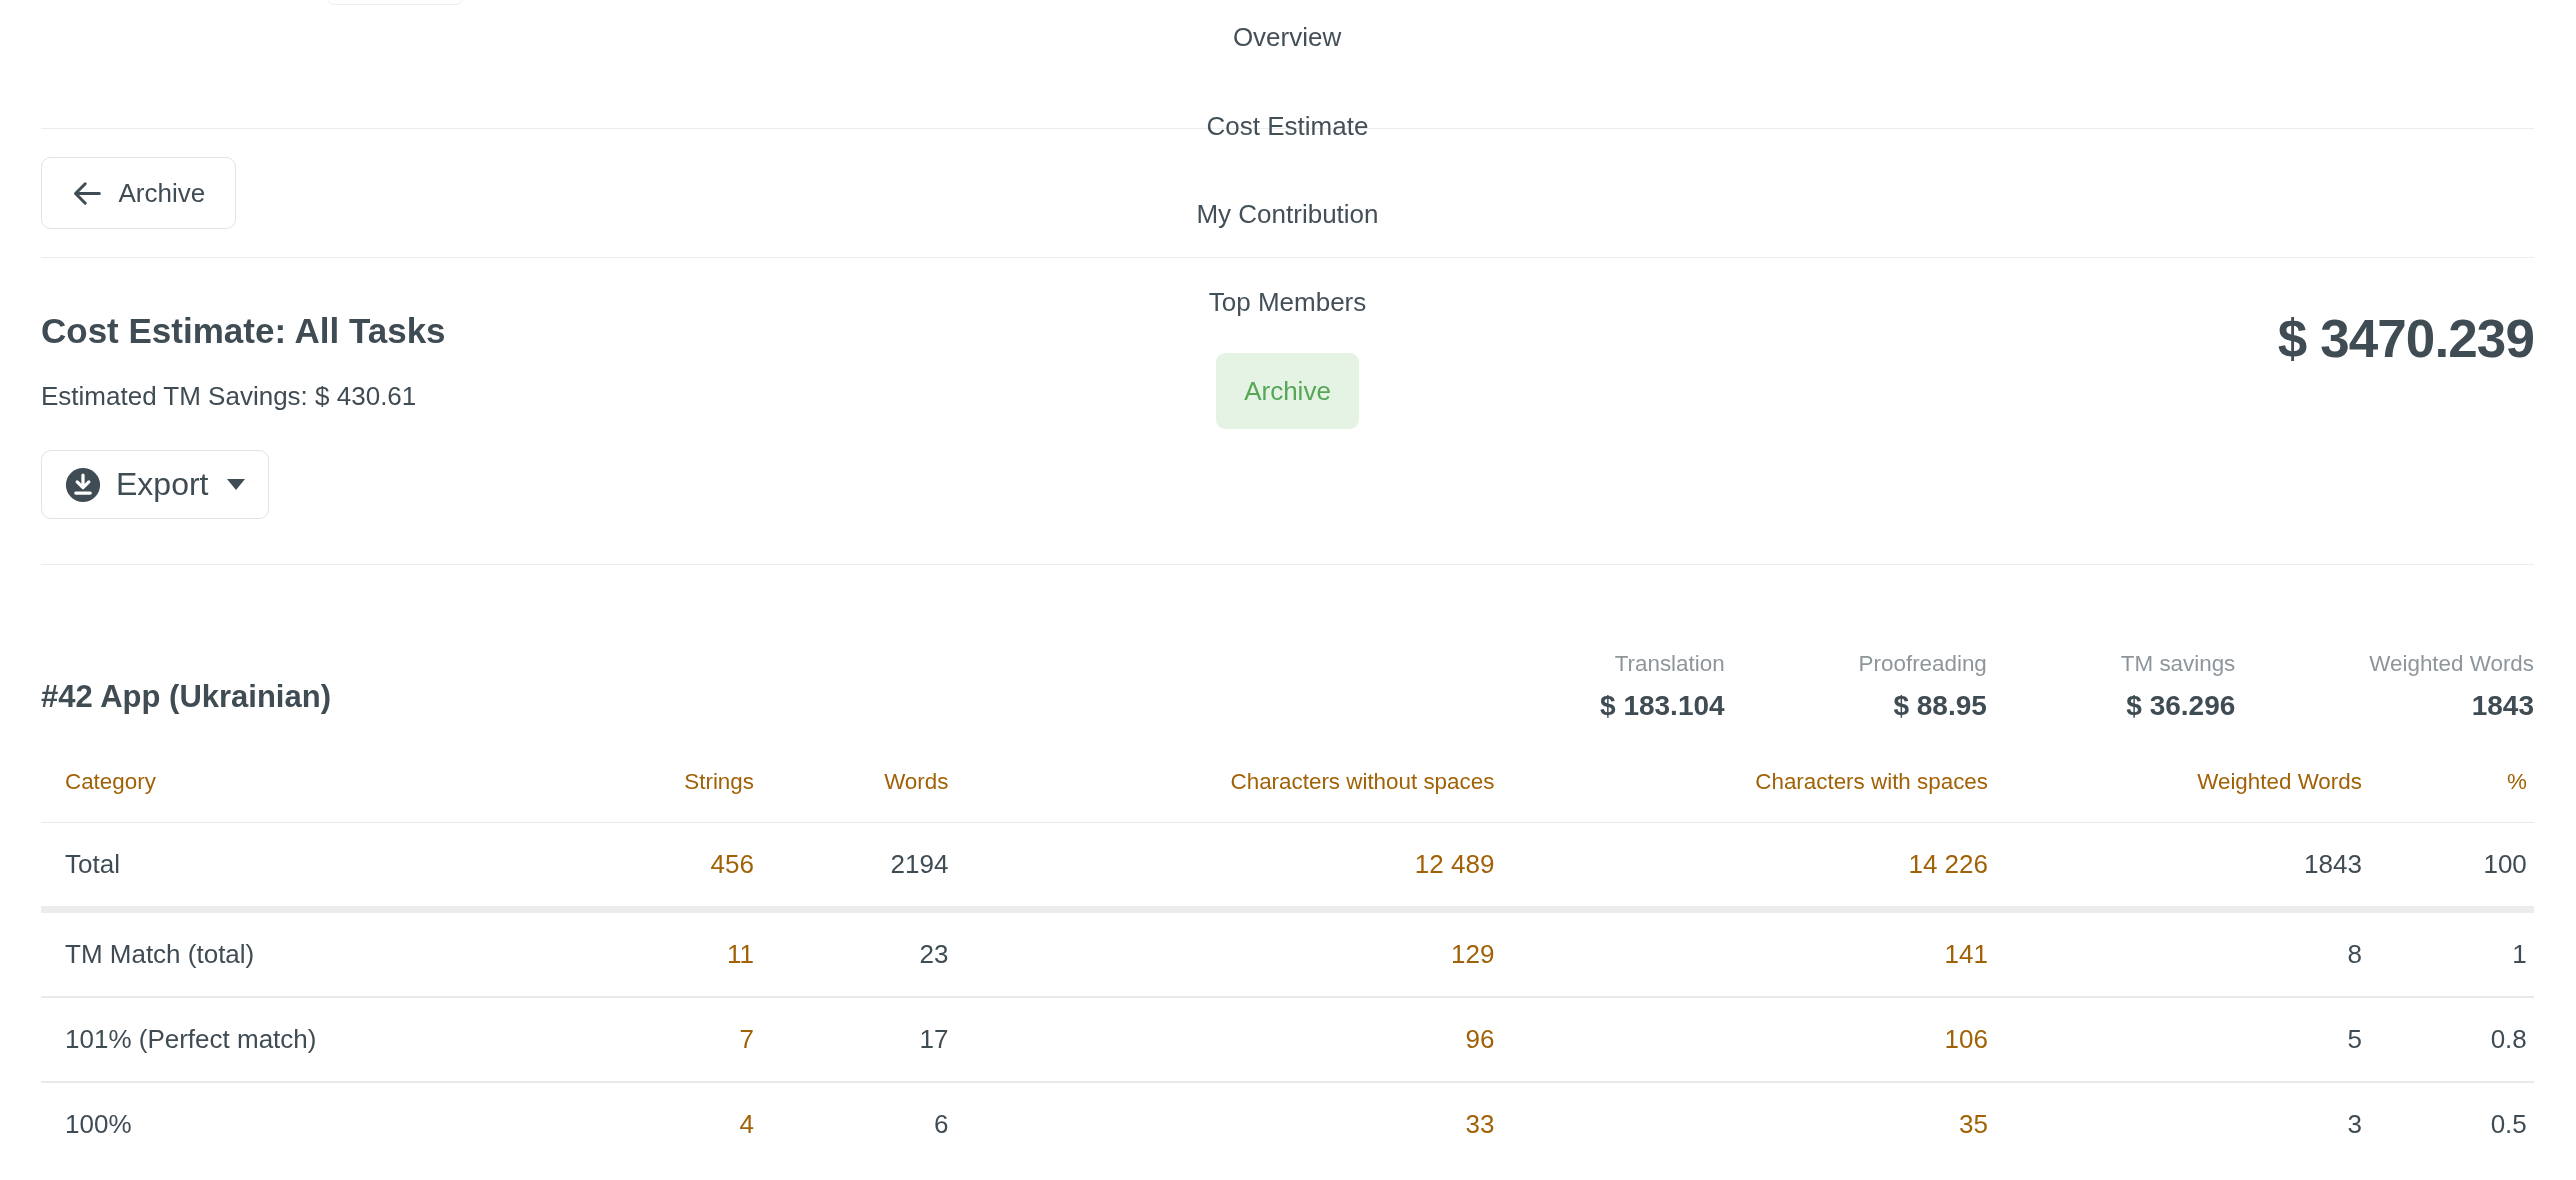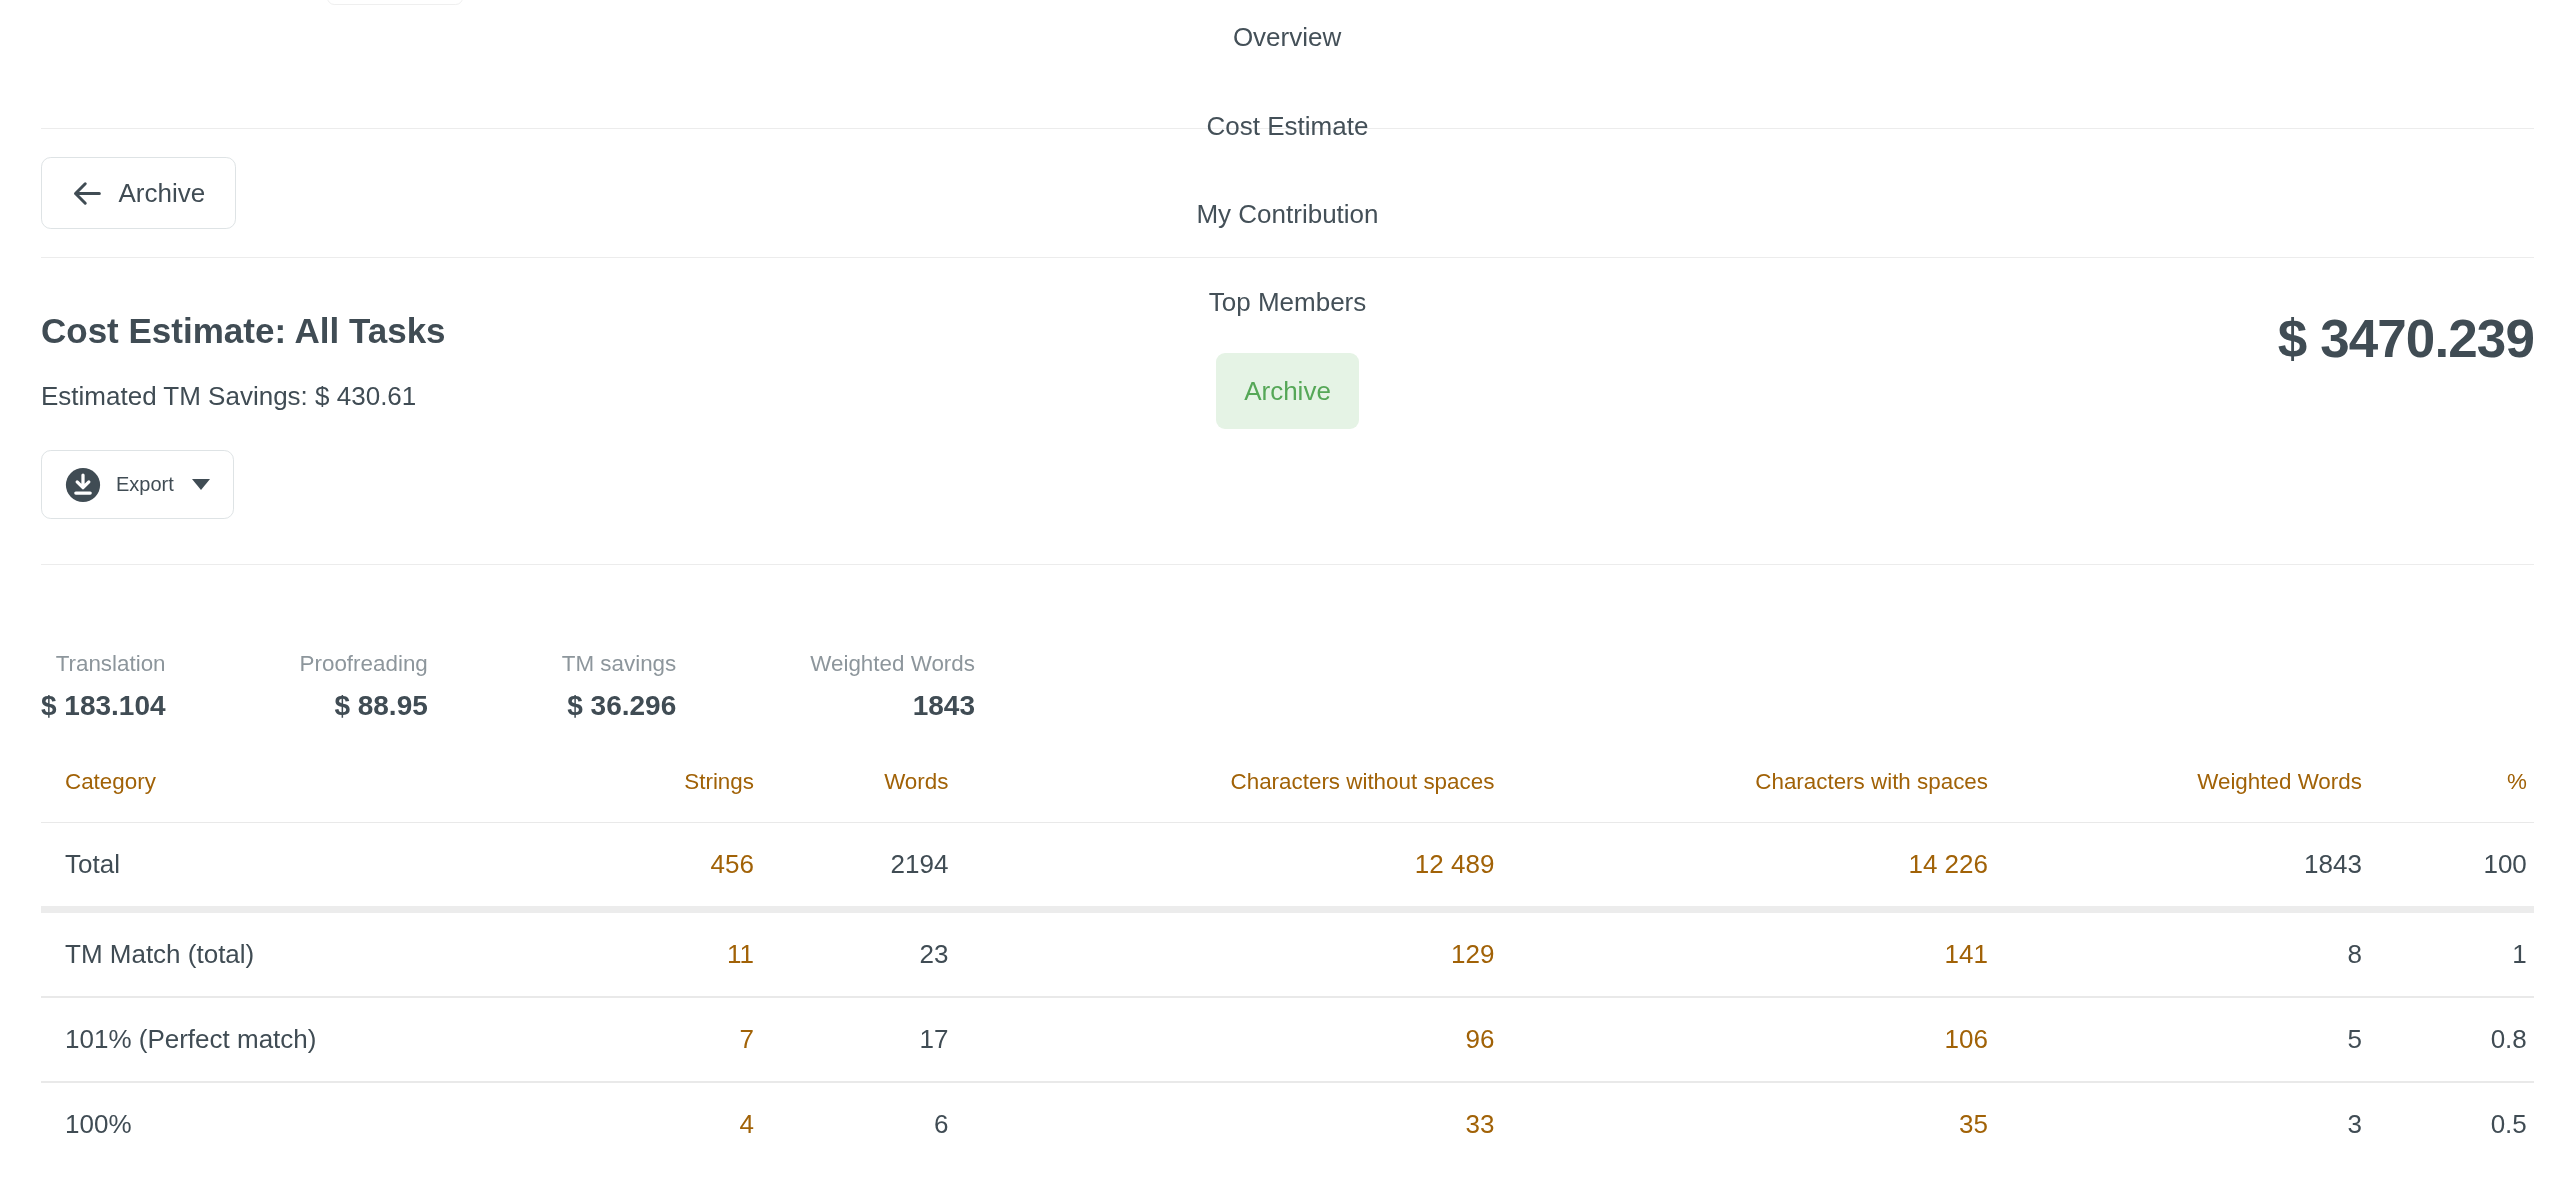--- a/index.html
+++ b/index.html
@@ -38,21 +38,21 @@
   .section-divider{border-bottom:1.8px solid #ececec;}
   .back-section{padding-bottom:28px;}
 
   
   .cost-header{padding-top:52px;display:flex;justify-content:space-between;align-items:flex-start;}
   .page-title{font-size:35px;font-weight:700;line-height:41px;margin:0;}
   .page-subtitle{font-size:26px;font-weight:400;margin-top:30px;}
   .grand-total{font-size:53px;font-weight:700;line-height:57px;letter-spacing:-0.9px;}
 
   .export-row{margin-top:38px;padding-bottom:45px;}
-  .export-btn{gap:15px;padding:0 23px;height:69px;font-size:20px;}
+  .export-btn{gap:15px;padding:0 23px;height:69px;font-size:32px;}
   .caret-down{
     width:0;height:0;border-left:9.8px solid transparent;border-right:9.8px solid transparent;
     border-top:11.6px solid #404c54;margin-left:3.6px;
   }
 
   
   .project-header{margin-top:86px;display:flex;justify-content:space-between;align-items:flex-end;}
   .project-title{font-size:31px;font-weight:700;padding-bottom:7.2px;}
   .stats{display:flex;gap:134px;}
   .stat{text-align:right;}
@@ -119,20 +119,21 @@
           <path d="M20 9 V22 M13.5 16.5 L20 23 L26.5 16.5" fill="none" stroke="#fff" stroke-width="3.6" stroke-linecap="round" stroke-linejoin="round"></path>
           <path d="M12 29 H28" stroke="#fff" stroke-width="3.6" stroke-linecap="round"></path>
         </svg>
       </span>
       <span>Export</span>
       <span class="caret-down"></span>
     </button>
   </div>
 
   <div class="project-header">
+    <div class="project-title">#42 App (Ukrainian)</div>
     <div class="stats">
       <div class="stat">
         <div class="stat-label">Translation</div>
         <div class="stat-value">$ 183.104</div>
       </div>
       <div class="stat">
         <div class="stat-label">Proofreading</div>
         <div class="stat-value">$ 88.95</div>
       </div>
       <div class="stat">

